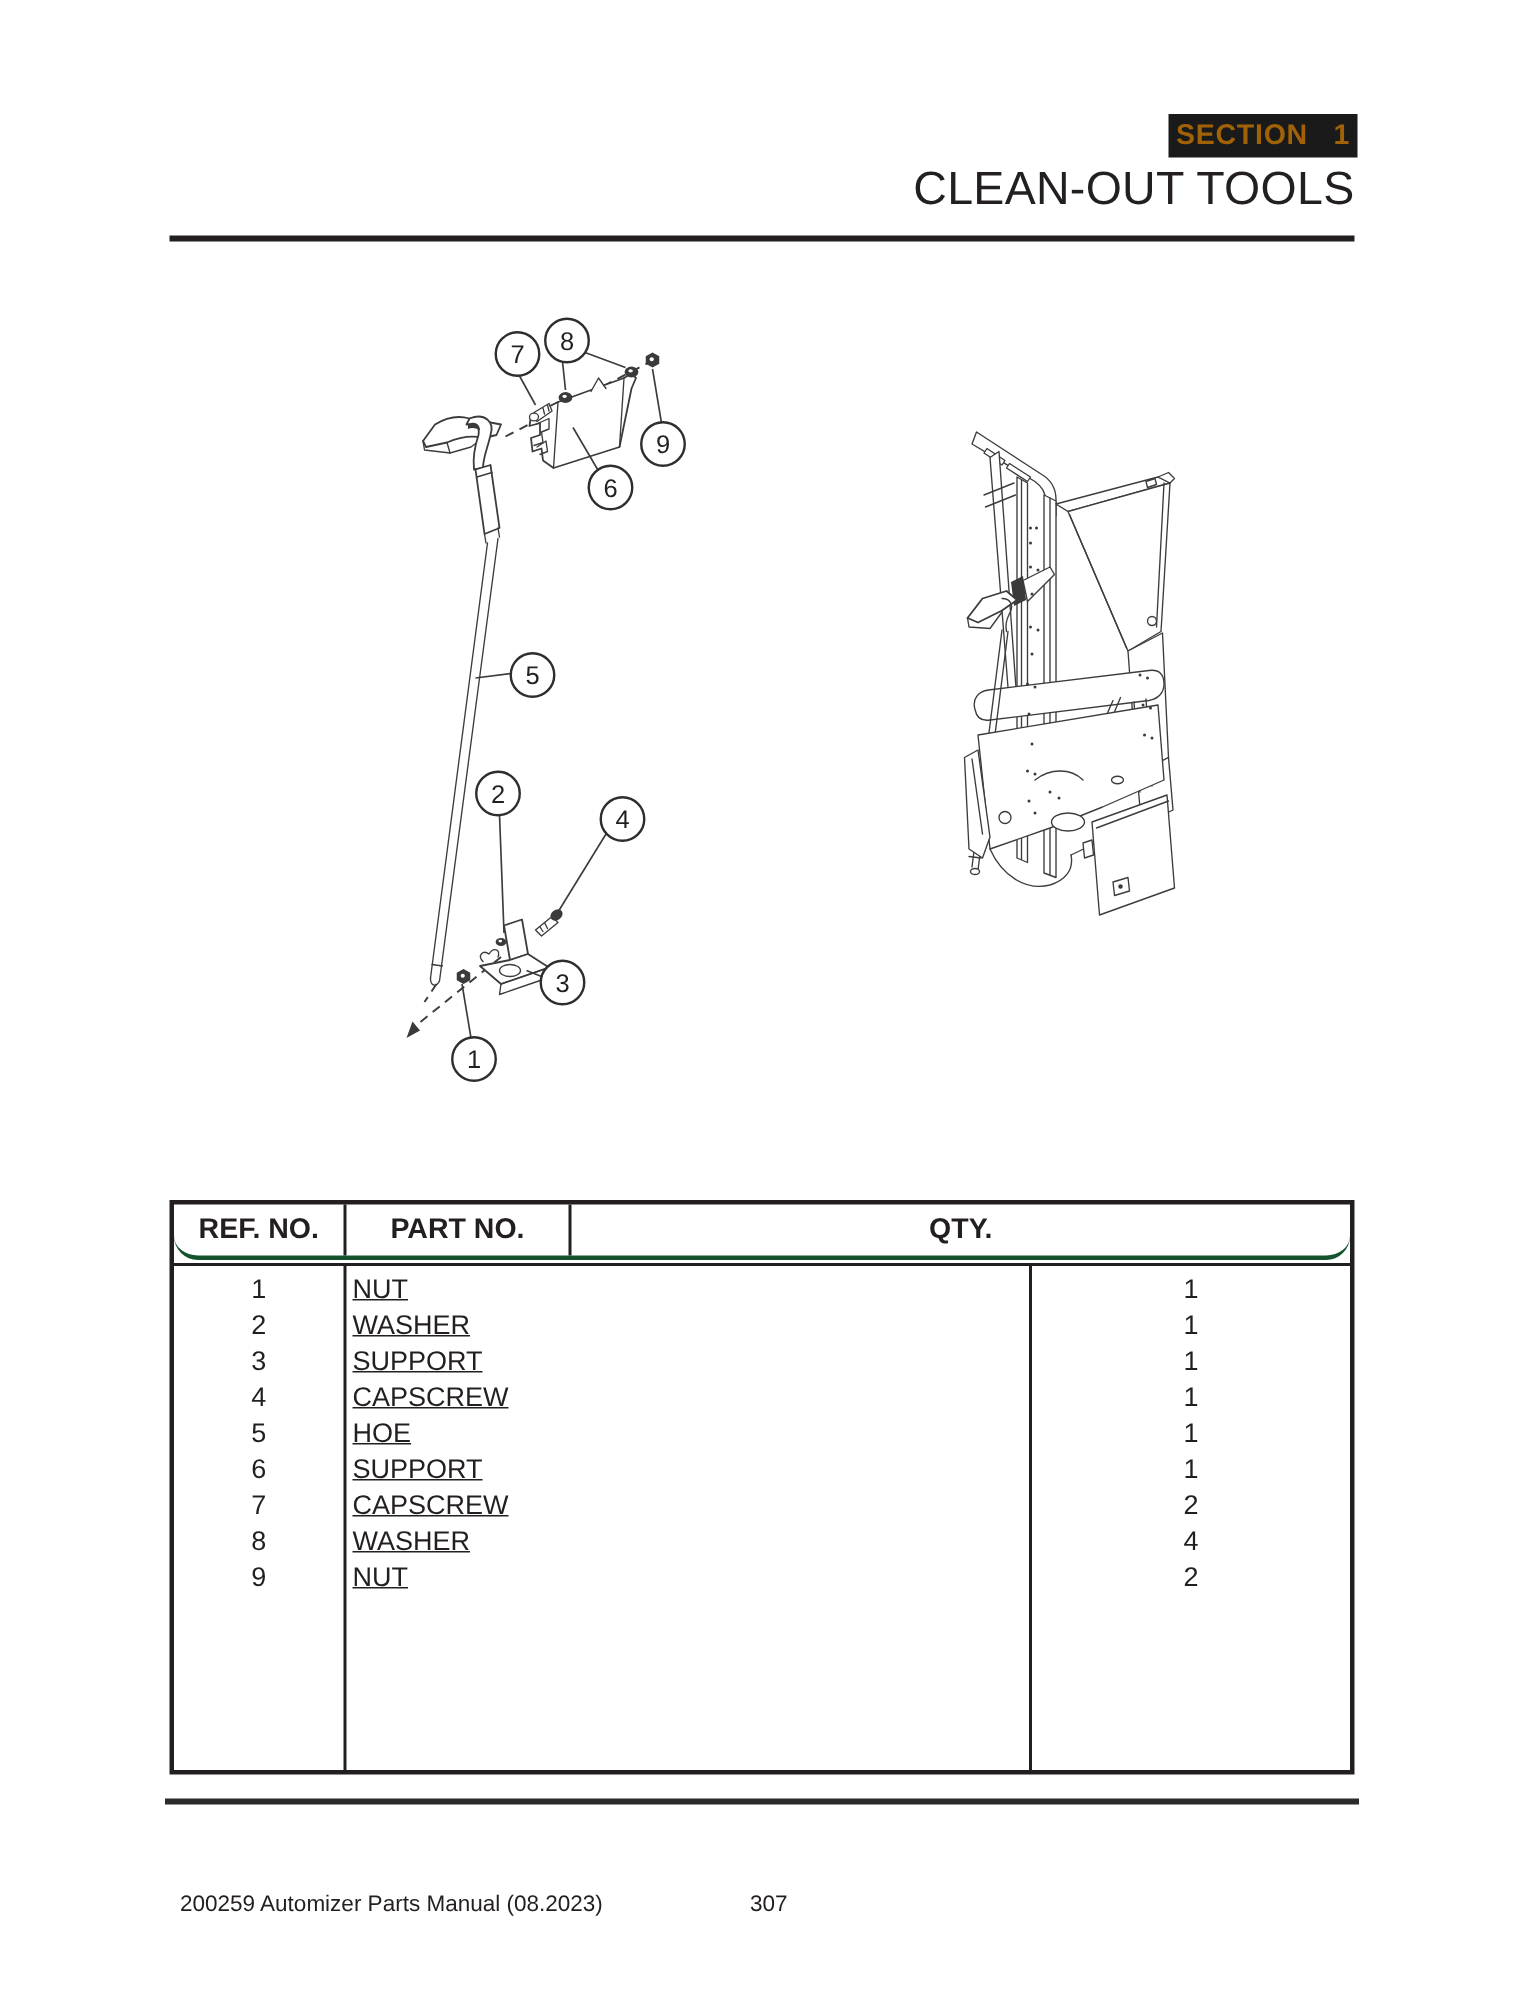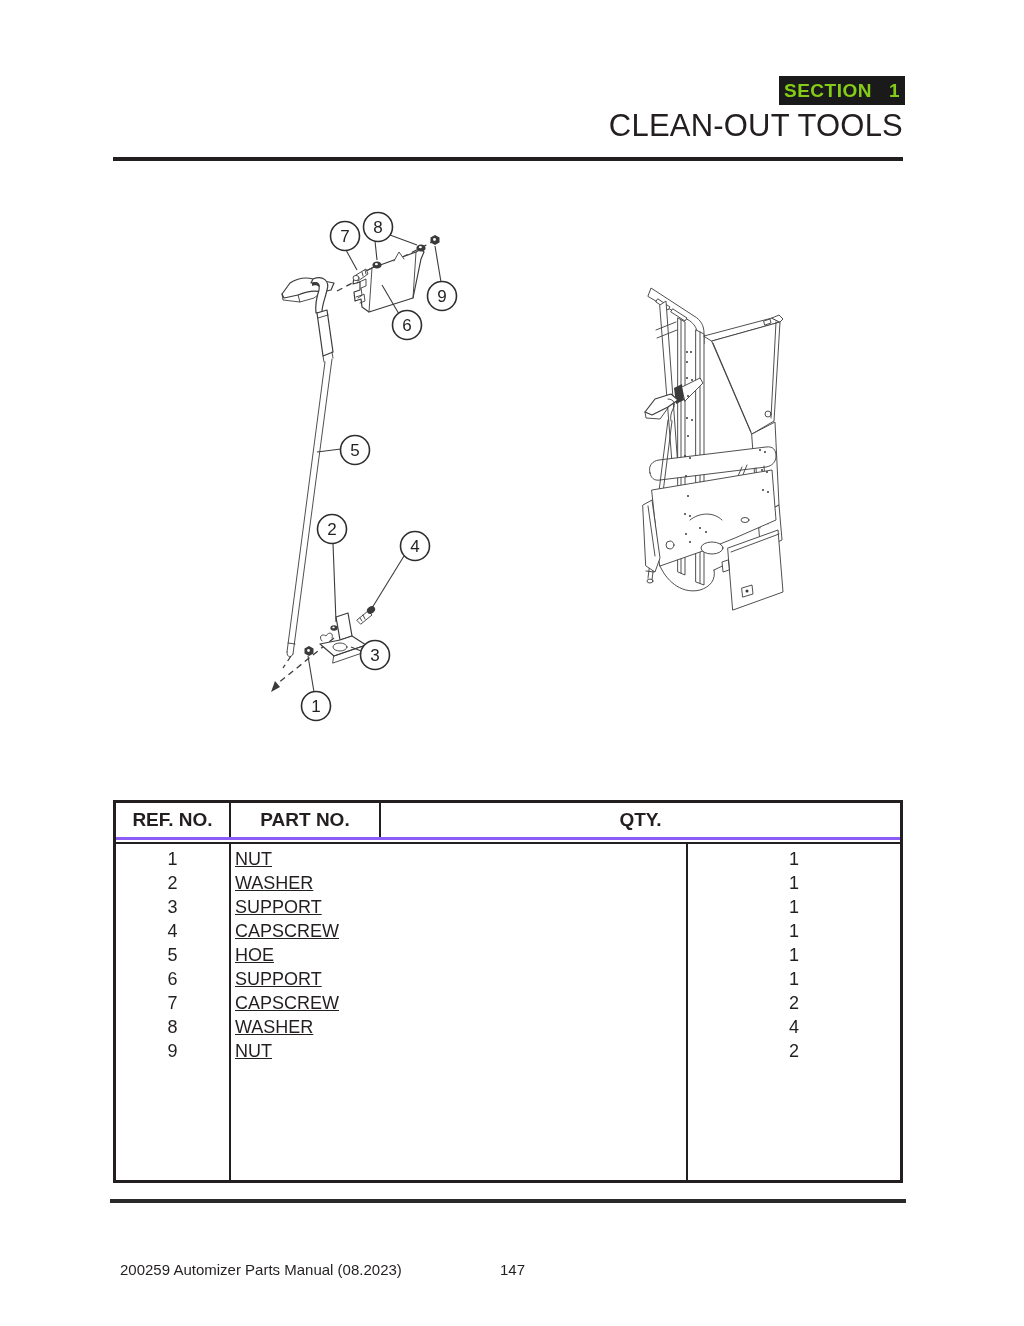--- a/index.html
+++ b/index.html
@@ -8,21 +8,21 @@
     width:1024px;height:1326px;
     margin:0 auto;
     background:#ffffff;
     font-family:"Liberation Sans", sans-serif;
     color:#231f20;
     overflow:hidden;
   }
   
   .section-badge{
     position:absolute;left:779px;top:76px;width:126px;height:29px;
-    background:#1a1a1a;color:#84cc16;
+    background:#1a1a1a;color:#a16207;
     display:flex;align-items:center;justify-content:center;gap:17px;
     font-size:19px;font-weight:bold;letter-spacing:0.5px;
   }
   .page-title{
     position:absolute;right:121px;top:108px;
     font-size:31px;font-weight:normal;letter-spacing:0.2px;
     white-space:nowrap;
   }
   .rule-top{position:absolute;left:113px;top:157px;width:790px;height:4px;background:#231f20;}
   .rule-bottom{position:absolute;left:110px;top:1199px;width:796px;height:4px;background:#2a2a2a;}
@@ -30,21 +30,21 @@
   
   .figure{position:absolute;left:0;top:190px;width:1024px;height:600px;}
   .figure svg{display:block;}
 
   
   .ptable{
     position:absolute;left:113px;top:800px;width:790px;height:383px;
     border:3px solid #231f20;box-sizing:border-box;
     display:flex;flex-direction:column;
   }
-  .thead{display:flex;height:37px;border-bottom:3px solid #8b5cf6;box-sizing:border-box;}
+  .thead{display:flex;height:37px;border-bottom:3px solid #14532d;box-sizing:border-box;border-radius:16px;}
   .th{
     display:flex;align-items:center;justify-content:center;
     font-size:19px;font-weight:bold;box-sizing:border-box;
   }
   .hline{height:0;border-top:2px solid #231f20;margin-top:2px;}
   .tbody{flex:1;display:flex;align-items:stretch;}
   .col{box-sizing:border-box;padding-top:3px;}
   .c-ref {width:115px;border-right:2px solid #231f20;}
   .c-part{width:150px;border-right:2px solid #231f20;}
   .c-desc{width:457px;border-right:2px solid #231f20;}
@@ -342,15 +342,15 @@
         <div class="cell">2</div>
         <div class="cell">4</div>
         <div class="cell">2</div>
       </div>
     </div>
   </div>
 
   <div class="rule-bottom"></div>
 
   <div class="footer-left">200259 Automizer Parts Manual (08.2023)</div>
-  <div class="footer-page">147</div>
+  <div class="footer-page">307</div>
 
 </div>
 
 </body></html>

